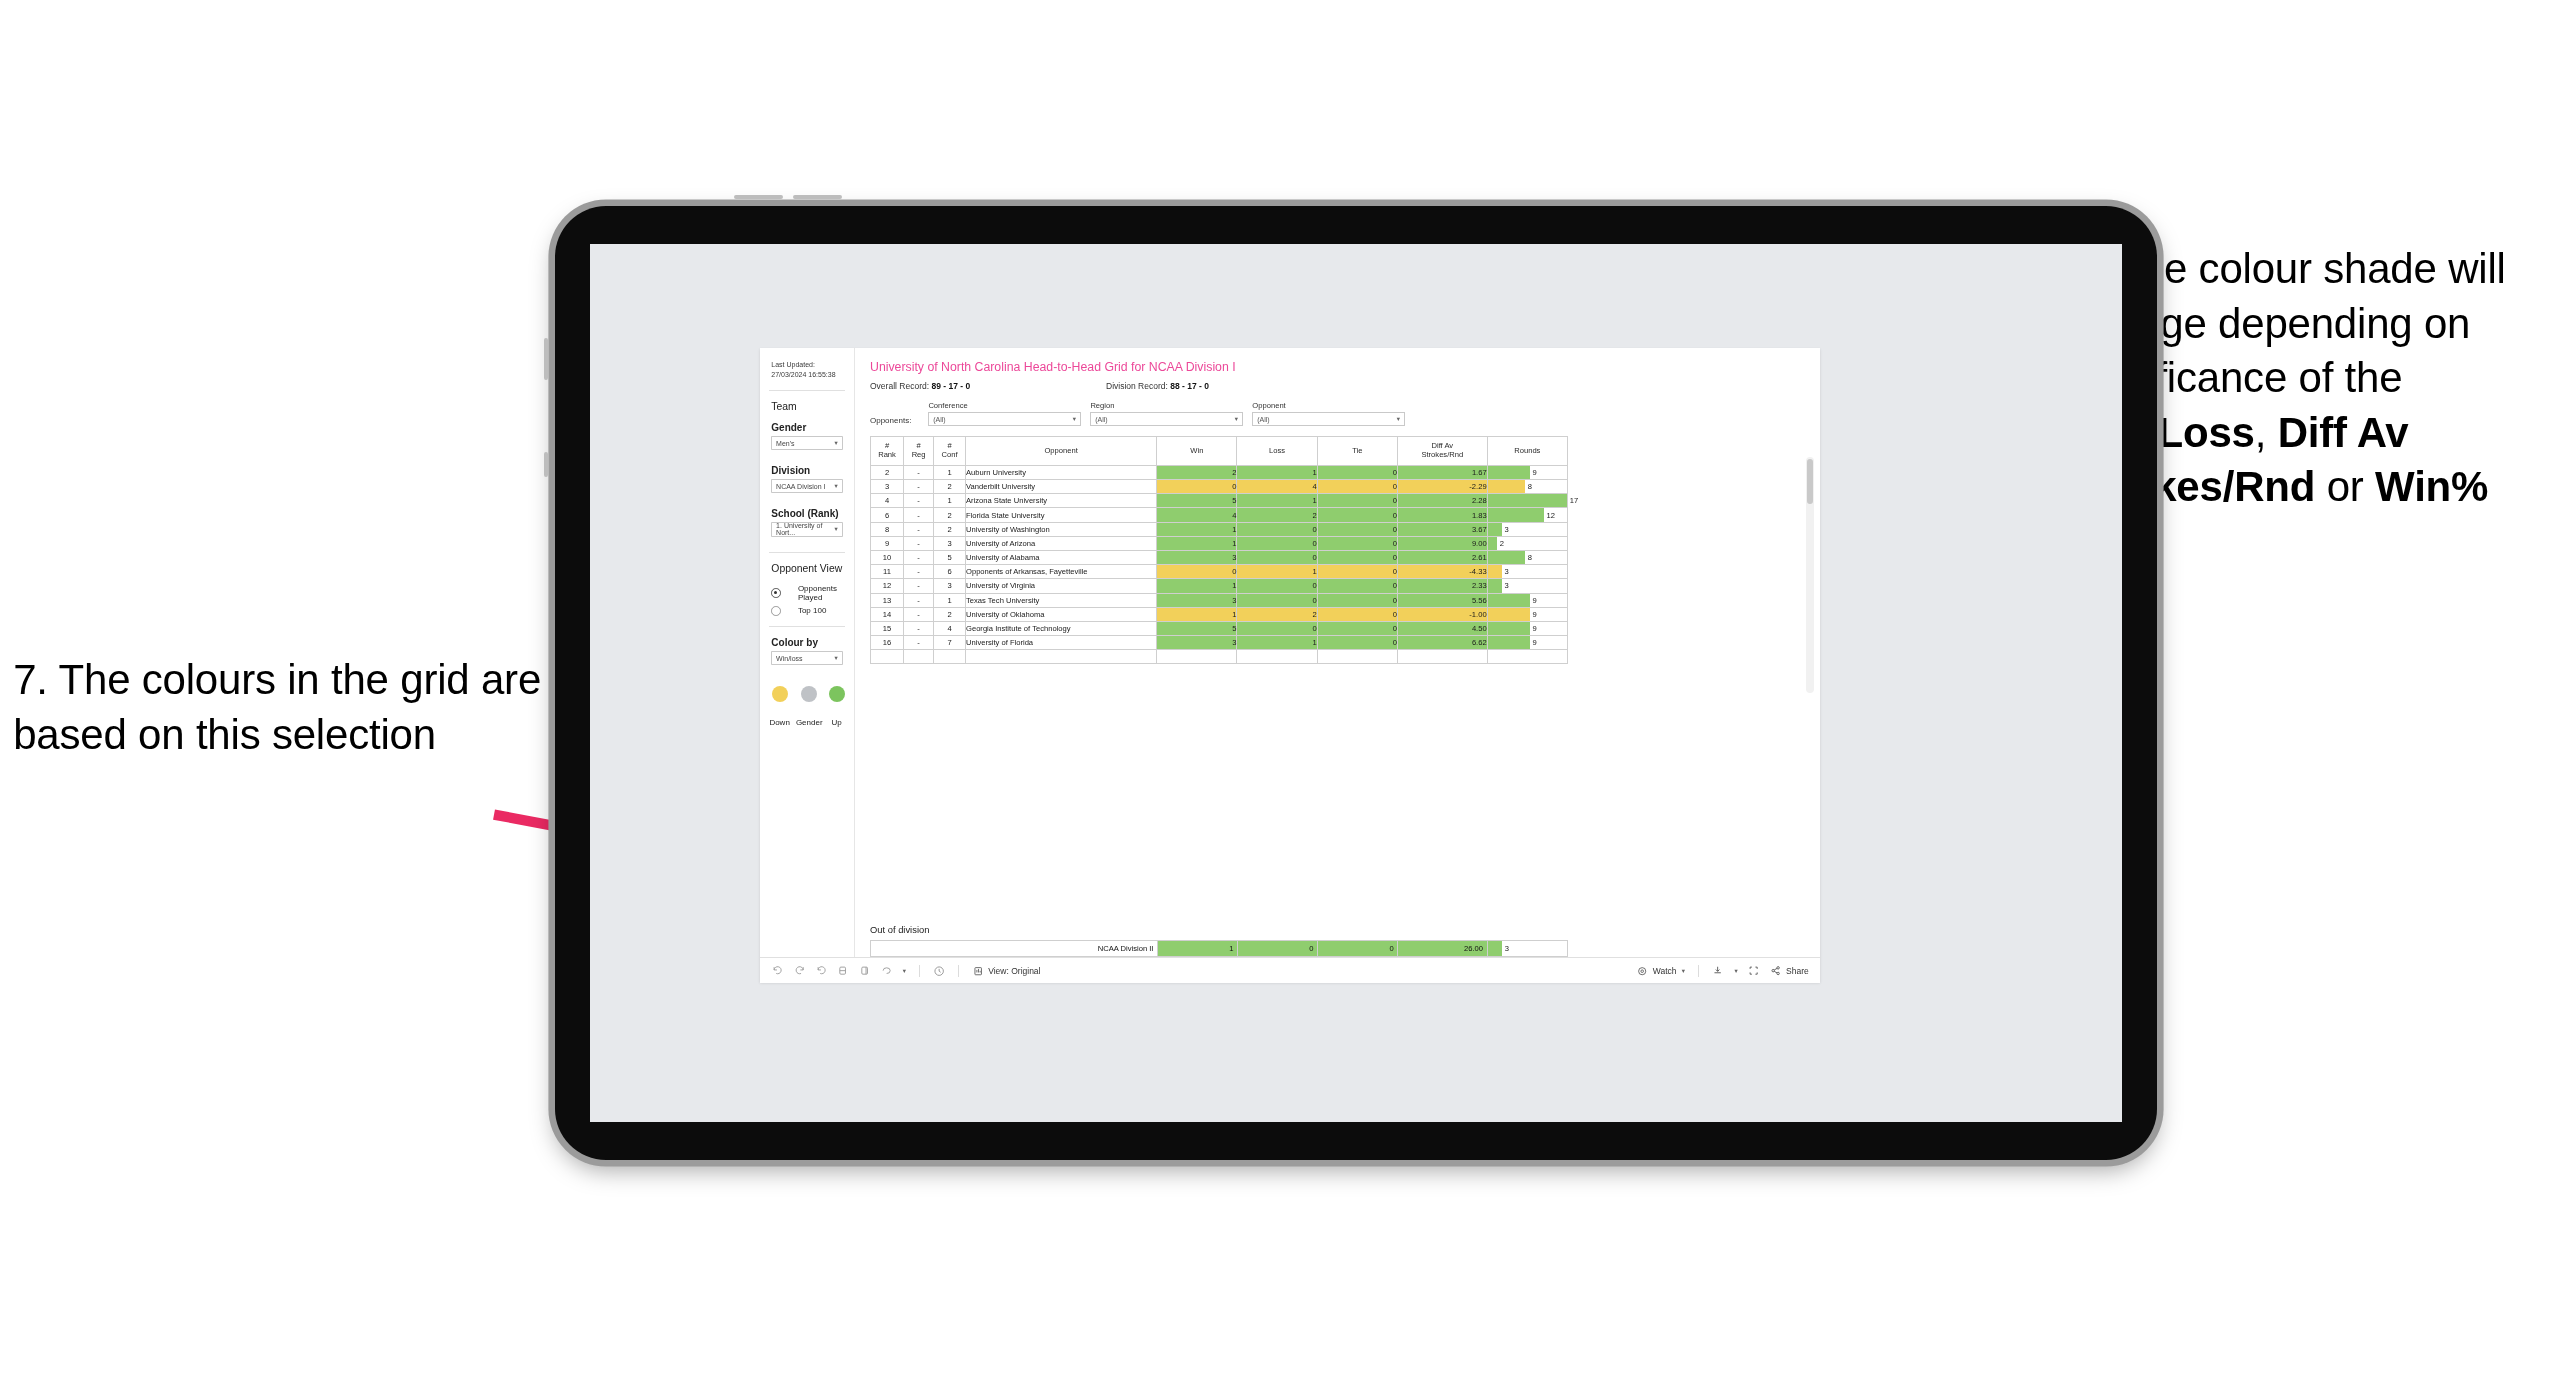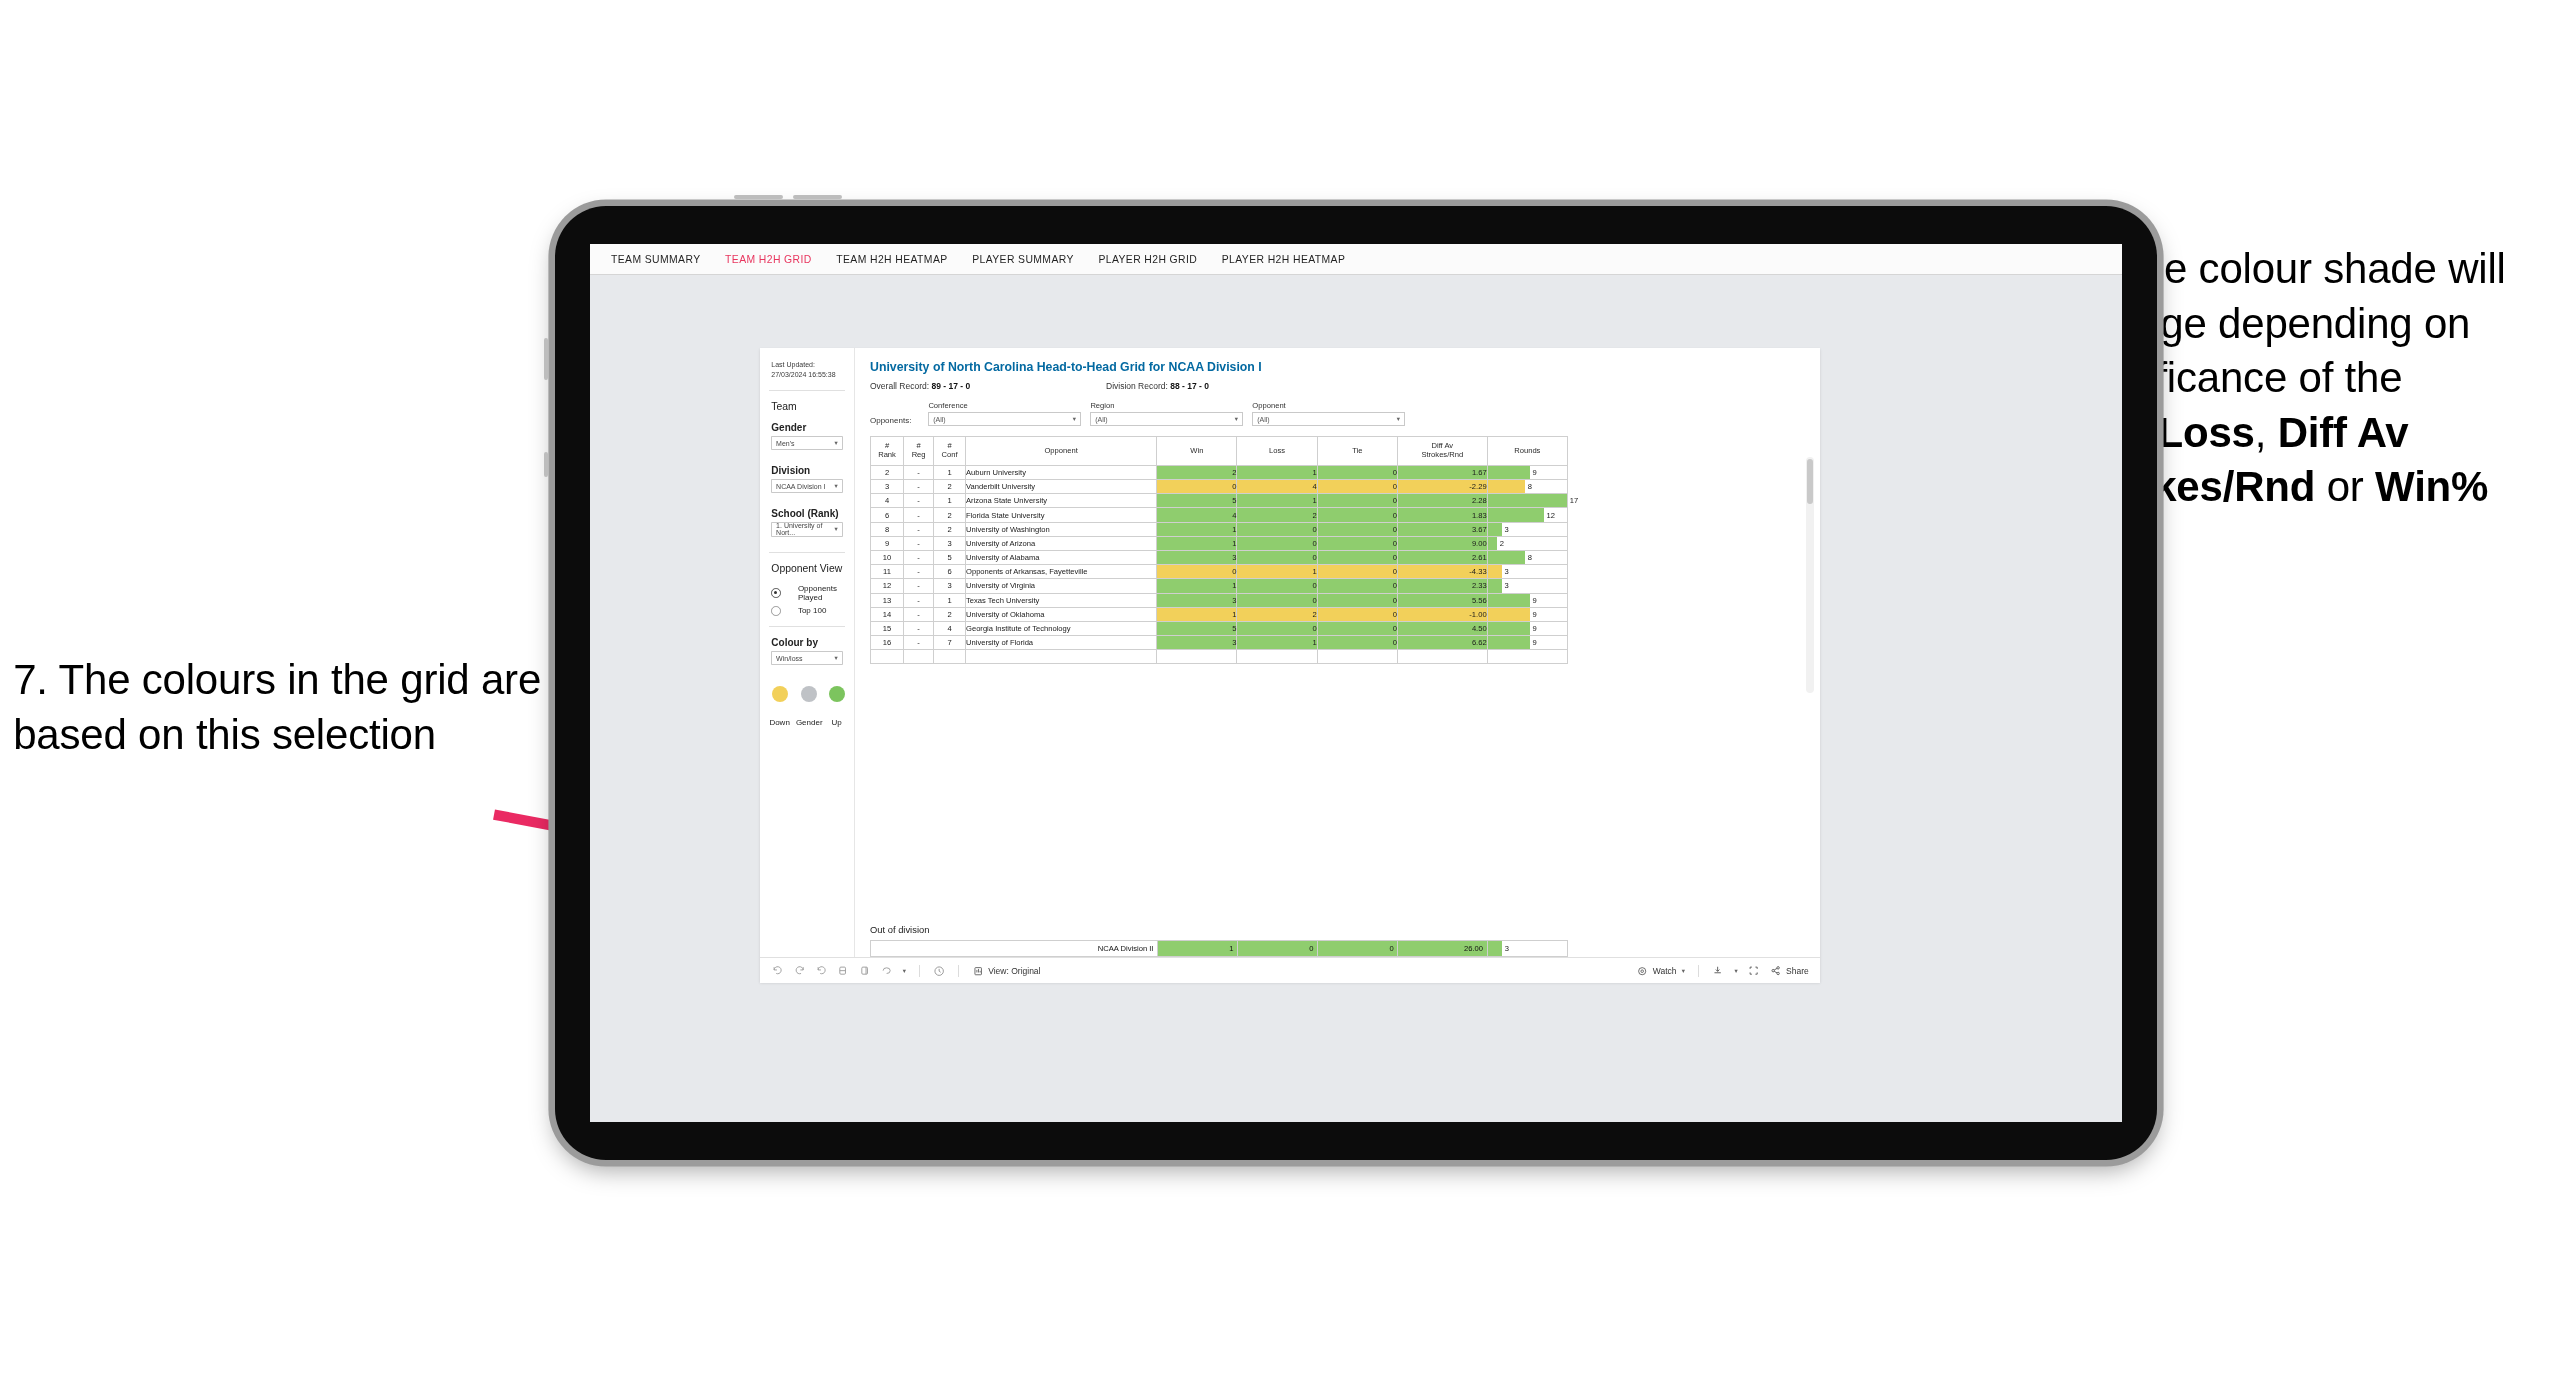--- a/index.html
+++ b/index.html
@@ -77,21 +77,21 @@
   .radio.on{border-color:#555;}
   .radio.on::after{content:"";position:absolute;left:1.6px;top:1.6px;width:3px;height:3px;
          border-radius:50%;background:#333;}
   #legend{display:flex;justify-content:space-between;padding:0 9.4px;margin-top:21px;}
   .leg{display:flex;flex-direction:column;align-items:center;gap:16px;}
   .leg .dot{width:16px;height:16px;border-radius:50%;}
   .leg .lbl{font-size:8px;color:#222;}
 
   
   #main{flex:1;min-width:0;padding:12.3px 13.2px 0 15px;display:flex;flex-direction:column;}
-  .viz-title{font-size:12.3px;color:#0369a1;margin-bottom:6.6px;font-weight:bold;}
+  .viz-title{font-size:12.3px;color:#ec4899;margin-bottom:6.6px;}
   .rec-row{display:flex;font-size:8.5px;color:#333;margin-bottom:10.4px;}
   .rec-row .rec1{width:236px;}
   .rec-row b{color:#111;}
   .filters{display:flex;align-items:flex-end;gap:9.4px;margin-bottom:9.4px;}
   .filters .opp-lbl{font-size:8px;color:#333;padding-bottom:1.9px;width:49px;}
   .fgrp{display:flex;flex-direction:column;}
   .fgrp .fl{font-size:7.6px;color:#333;margin-bottom:1.9px;}
   .fsel{width:144px;height:12.3px;border:0.9px solid #c9c9c9;background:#fff;
         display:flex;align-items:center;justify-content:space-between;
         padding:0 2.8px 0 3.8px;font-size:7px;color:#555;}
@@ -161,28 +161,20 @@
 
 <div id="tablet">
   <div class="btn-vol" style="left:179px;width:49px;"></div>
   <div class="btn-vol" style="left:238px;width:49px;"></div>
   <div class="side-btn" style="top:132px;height:42px;"></div>
   <div class="side-btn" style="top:246px;height:24.6px;"></div>
 
   <div id="screen">
 
 
-    <div id="subnav">
-      <div class="subnav-item">TEAM SUMMARY</div>
-      <div class="subnav-item active">TEAM H2H GRID</div>
-      <div class="subnav-item">TEAM H2H HEATMAP</div>
-      <div class="subnav-item">PLAYER SUMMARY</div>
-      <div class="subnav-item">PLAYER H2H GRID</div>
-      <div class="subnav-item">PLAYER H2H HEATMAP</div>
-    </div>
 
     <div id="viz">
       <div id="viz-body">
 
         <div id="side">
           <div class="pad">
             <div class="lastupd">Last Updated: 27/03/2024 16:55:38</div>
           </div>
           <div class="side-rule"></div>
           <div class="pad">

